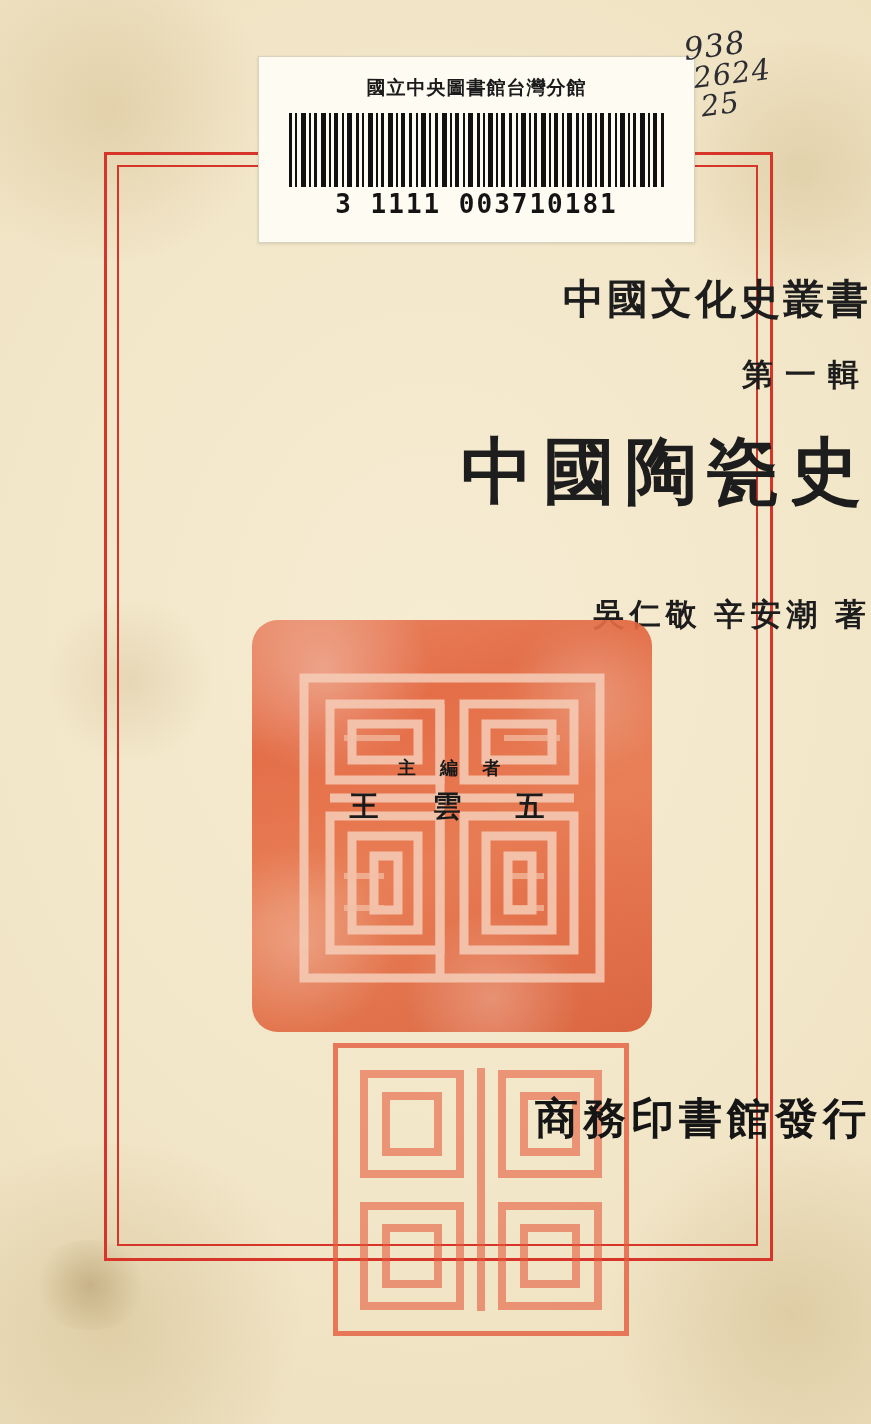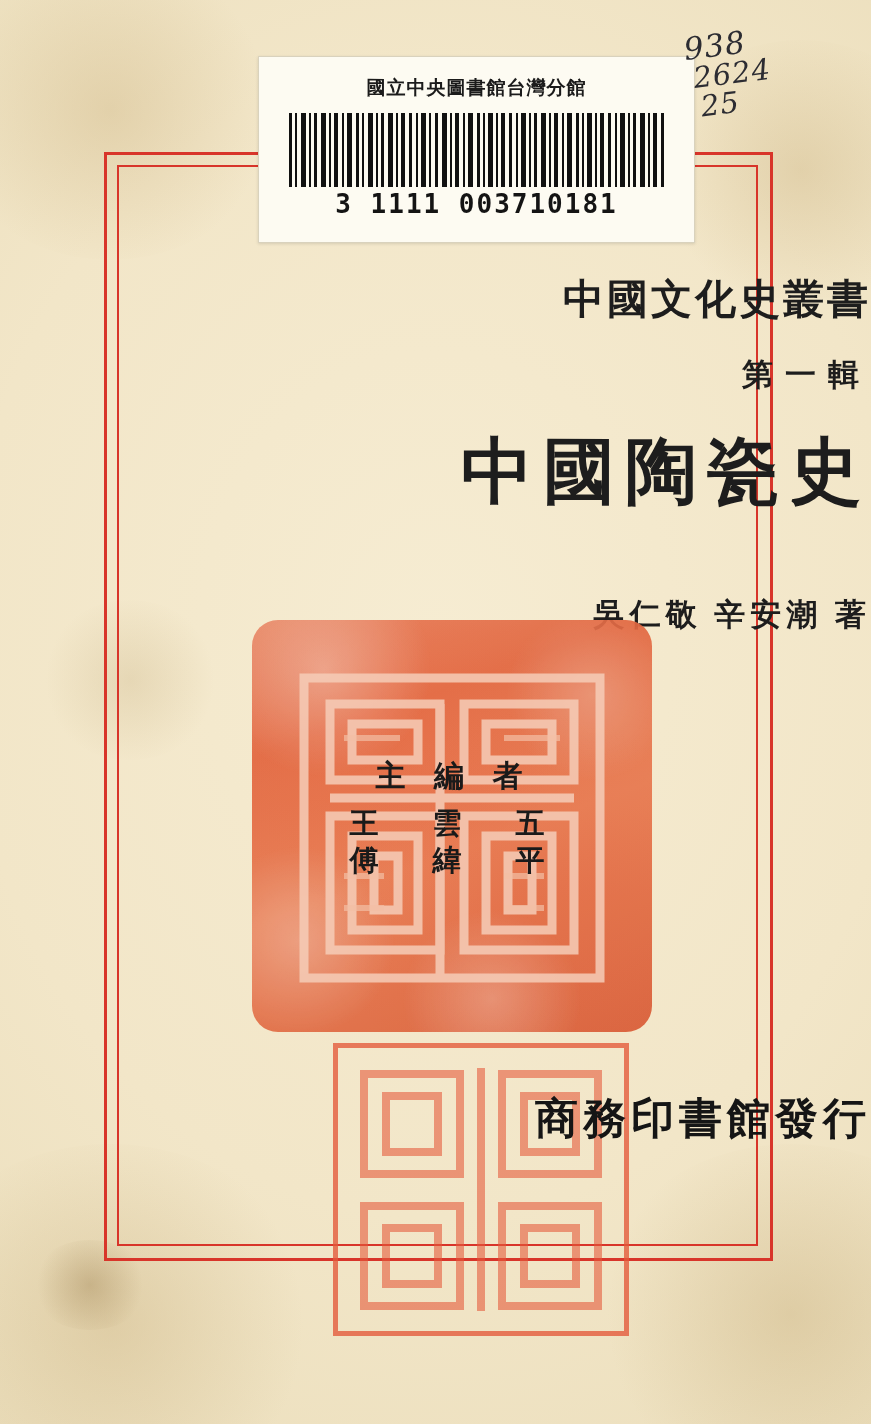--- a/index.html
+++ b/index.html
@@ -171,21 +171,21 @@
   .credits {
     position: absolute;
     left: 252px; top: 756px;
     width: 400px;
     text-align: center;
     color: #1a1a1a;
     font-family: "DejaVu Sans", sans-serif;
     font-weight: 700;
   }
   .credits .role {
-    font-size: 30px;
+    font-size: 18px;
     letter-spacing: 9px;
     padding-left: 3px;
     text-align: center;
   }
   .credits .names {
     margin-top: 8px;
     font-size: 29px;
     line-height: 1.28;
     letter-spacing: 22px;
     padding-left: 12px;
@@ -329,21 +329,20 @@
         <path d="M92 288 h40"></path>
           <path d="M252 288 h40"></path>
       </g>
     </svg>
   </div>
 
   <div class="credits">
     <div class="role">主 編 者</div>
     <div class="names">
       <div>王 雲 五</div>
-      <div>傅 緯 平</div>
     </div>
   </div>
 
   <div class="seal-small">
     <svg viewBox="0 0 286 283">
       <g fill="none" stroke="#e4593a" stroke-width="8" opacity="0.75">
         <rect x="26" y="26" width="96" height="100"></rect>
         <rect x="48" y="48" width="52" height="56"></rect>
         <rect x="164" y="26" width="96" height="100"></rect>
         <rect x="186" y="48" width="52" height="56"></rect>

